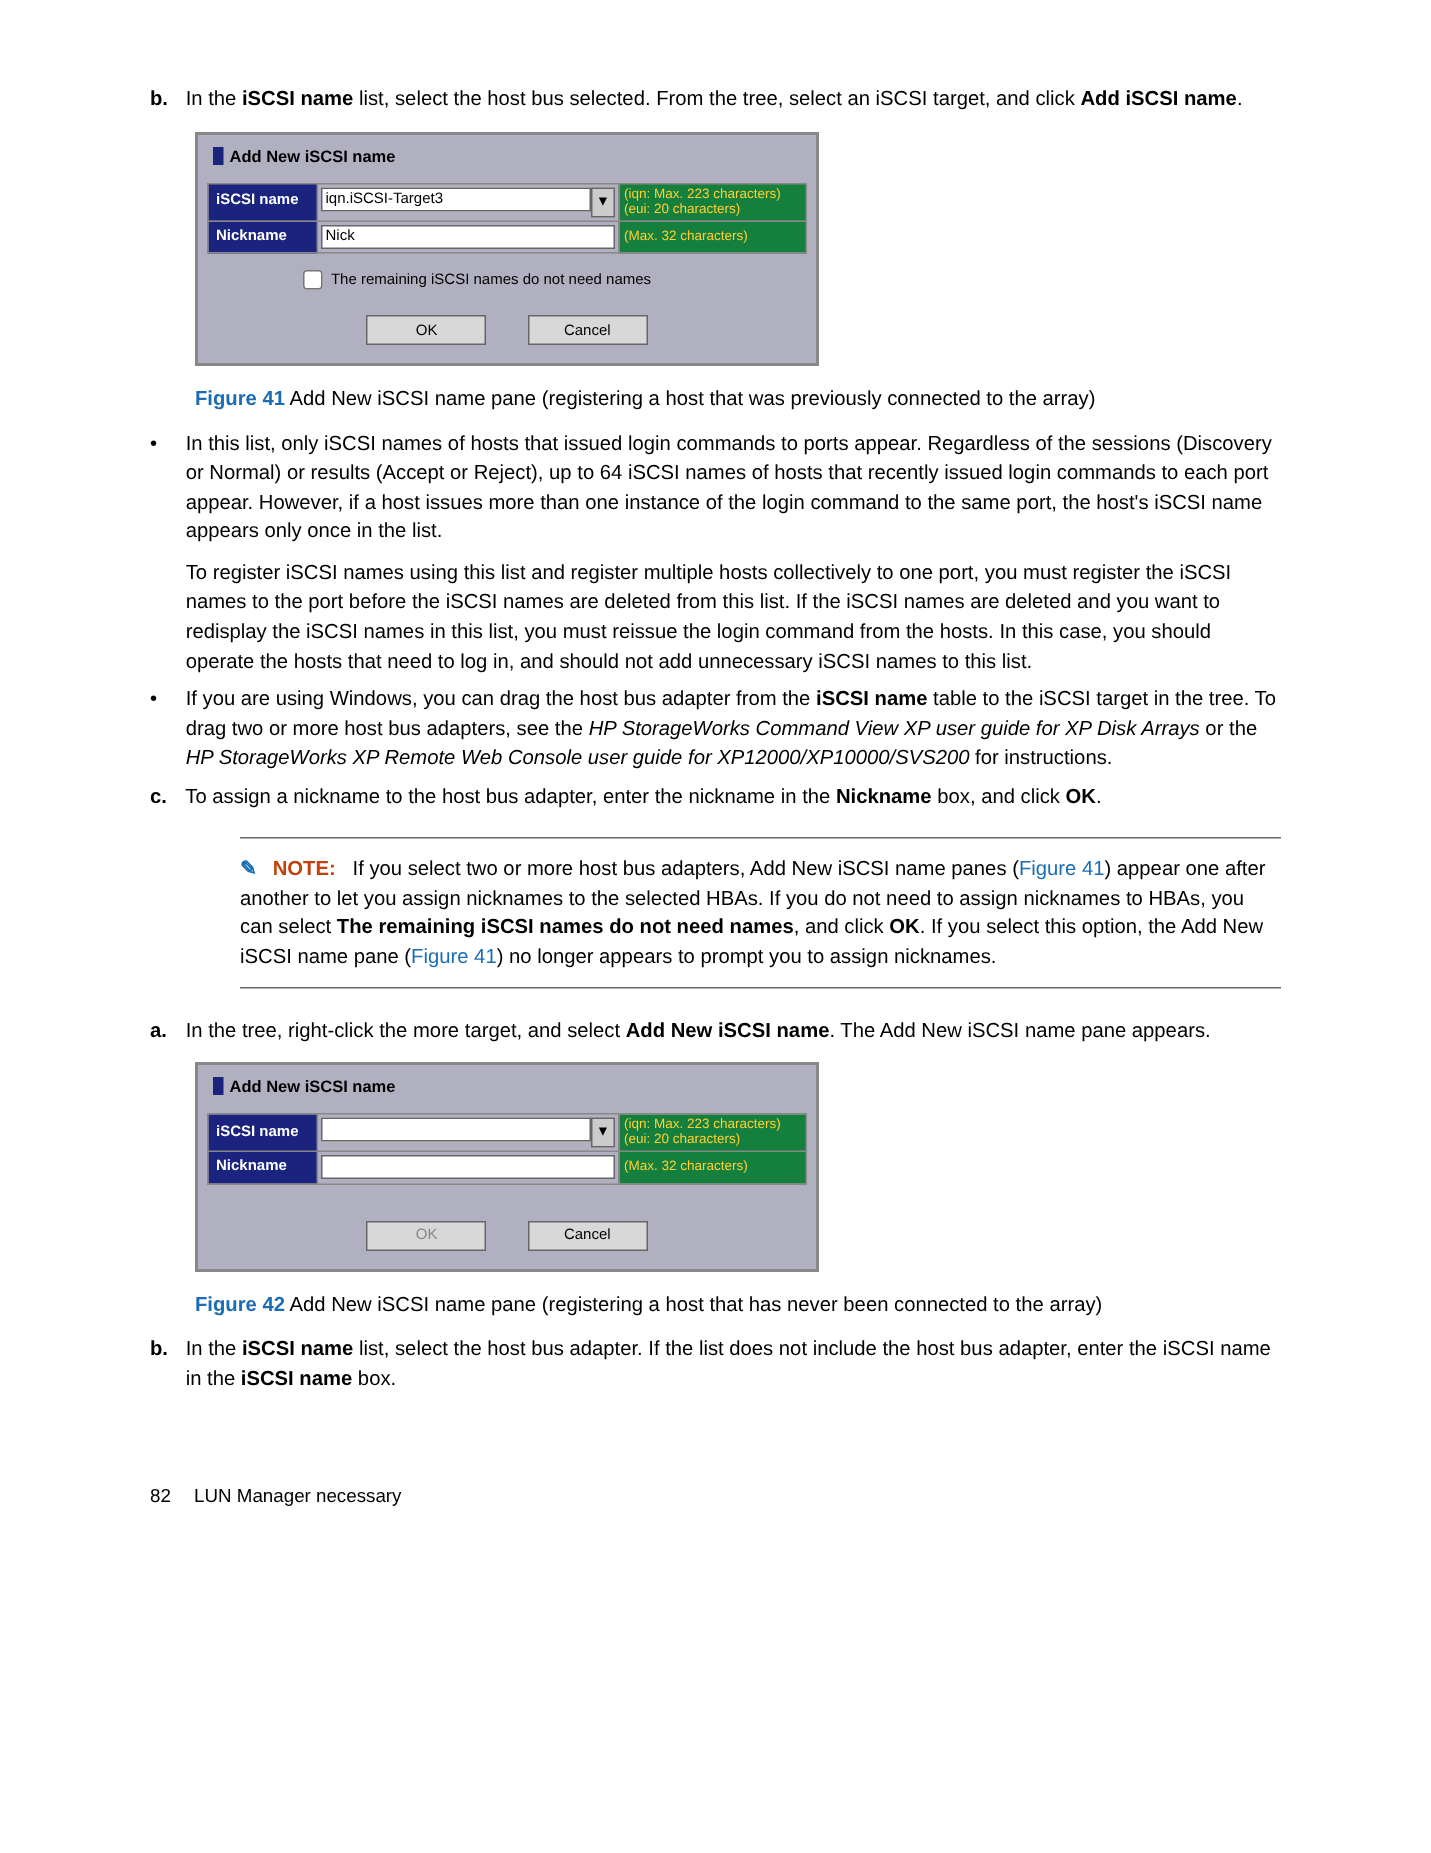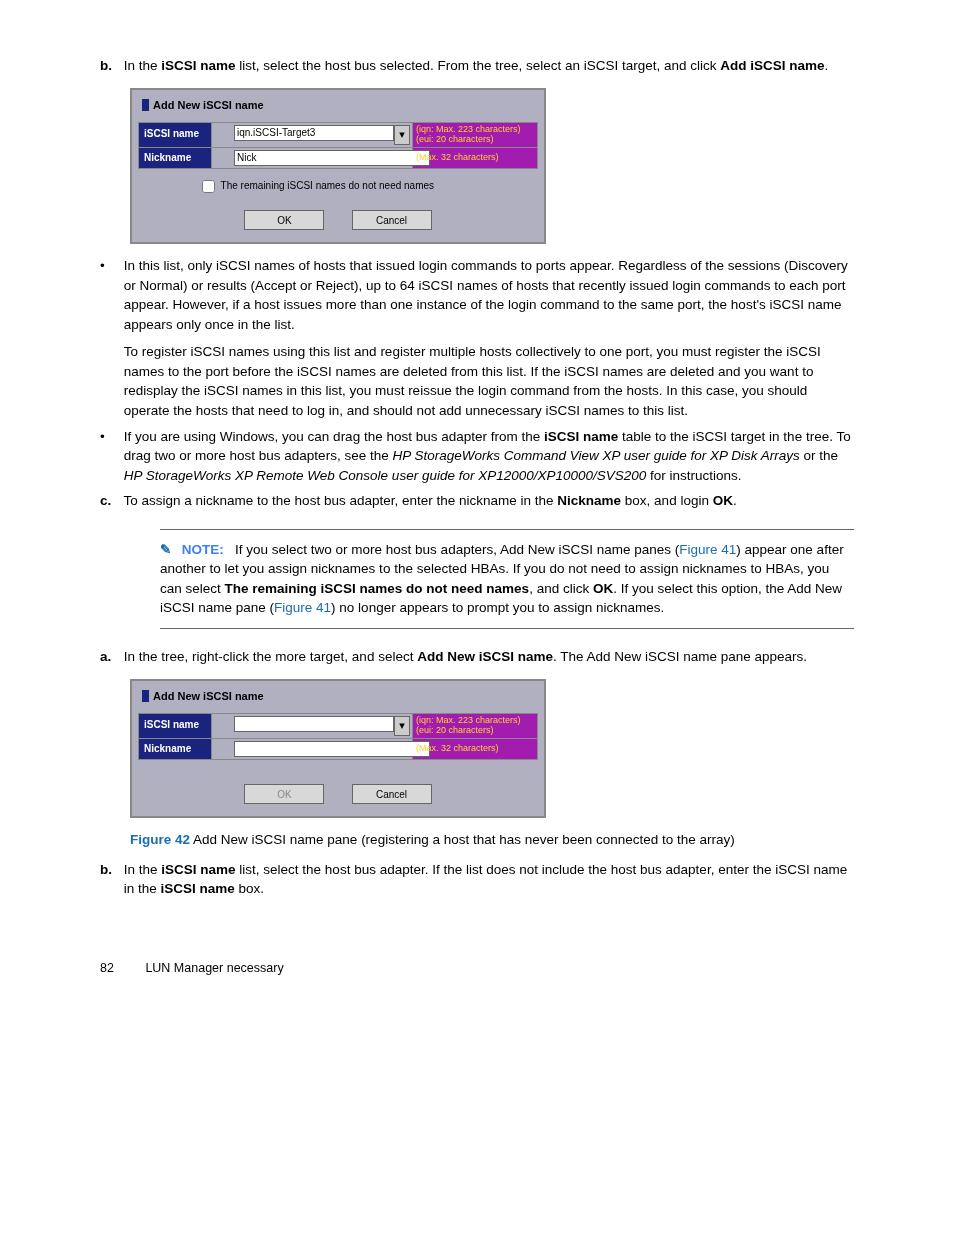--- a/index.html
+++ b/index.html
@@ -7,36 +7,36 @@
   .page{padding:50px 100px 40px 100px;}
   .indent-b{margin-left:60px;}
   .indent-bullet{margin-left:100px;}
   .lbl{display:inline-block;width:20px;font-weight:bold;vertical-align:top;}
   .para{margin:6px 0;}
   a.fig{color:#1a6db4;text-decoration:none;}
   .figcap{margin:10px 0 10px 30px;}
   .figcap .flabel{color:#1a6db4;font-weight:bold;}
   .note-wrap{margin:18px 0 18px 60px;border-top:1px solid #666;border-bottom:1px solid #666;padding:10px 0;}
   .note-icon{display:inline-block;width:18px;vertical-align:top;color:#1a6db4;font-weight:bold;}
-  .note-label{color:#3b82f6;font-weight:bold;}
+  .note-label{color:#c2410c;font-weight:bold;}
   .footer{margin-top:60px;font-size:12.5px;}
-  .pgnum{margin-right:28px;}
+  .pgnum{margin-right:12px;}
 
   
   .dlg{width:400px;background:#b0b0c0;border:2px solid #888;margin:12px 0 12px 30px;padding:6px;font-family:Arial;font-size:11px;color:#fff;}
   .dlg .title{font-weight:bold;color:#000;padding:2px 0 8px 4px;}
   .dlg .title::before{content:"";display:inline-block;width:7px;height:12px;background:#1a237e;margin-right:4px;vertical-align:-2px;}
   .dlg table{border-collapse:collapse;width:100%;}
   .dlg td.lab{background:#1a237e;color:#fff;font-weight:bold;font-size:10px;padding:3px 5px;width:62px;border:1px solid #888;}
   .dlg td.field{padding:2px;border:1px solid #888;}
-  .dlg td.hint{background:#a21caf;color:#ffcf33;font-size:9px;padding:1px 3px;border:1px solid #888;line-height:1.1;}
+  .dlg td.hint{background:#15803d;color:#ffcf33;font-size:9px;padding:1px 3px;border:1px solid #888;line-height:1.1;}
   .dlg .combo{display:flex;}
   .dlg .combo input{flex:1;min-width:0;height:16px;border:1px solid #666;font-size:10px;padding:0 2px;}
   .dlg .combo .dd{width:14px;height:18px;background:#ccc;border:1px solid #666;display:flex;align-items:center;justify-content:center;color:#000;}
-  .dlg input[type=text]{width:100%;box-sizing:border-box;height:16px;border:1px solid #666;font-size:10px;padding:0 2px;margin-left:20px;}
+  .dlg input[type=text]{width:100%;box-sizing:border-box;height:16px;border:1px solid #666;font-size:10px;padding:0 2px;}
   .dlg .chkrow{color:#000;font-size:10px;padding:8px 0 8px 60px;}
   .dlg .chkrow input{vertical-align:middle;}
   .dlg .btns{text-align:center;padding:6px 0;}
   .dlg .btns button{width:80px;height:20px;font-size:10px;margin:0 12px;background:#d8d8d8;border:1px solid #666;color:#000;}
   .dlg .btns button.dis{color:#888;}
 </style>
 </head>
 <body>
 
 <div class="page">
@@ -75,41 +75,44 @@
     <div class="chkrow">
       <input type="checkbox" style="">
       <span>The remaining iSCSI names do not need names</span>
     </div>
     <div class="btns">
       <button>OK</button>
       <button>Cancel</button>
     </div>
   </div>
 
+  <div class="figcap">
+    <span class="flabel">Figure 41</span><span>  Add New iSCSI name pane (registering a host that was previously connected to the array)</span>
+  </div>
 
   <div class="indent-bullet para">
     <span style="display:inline-block;width:20px;vertical-align:top;">•</span>
     <span style="display:inline-block;width:calc(100% - 24px);vertical-align:top;">
       <span>In this list, only iSCSI names of hosts that issued login commands to ports appear. Regardless of the sessions (Discovery or Normal) or results (Accept or Reject), up to 64 iSCSI names of hosts that recently issued login commands to each port appear. However, if a host issues more than one instance of the login command to the same port, the host's iSCSI name appears only once in the list.</span>
       <div style="height:8px;"></div>
       <span>To register iSCSI names using this list and register multiple hosts collectively to one port, you must register the iSCSI names to the port before the iSCSI names are deleted from this list. If the iSCSI names are deleted and you want to redisplay the iSCSI names in this list, you must reissue the login command from the hosts. In this case, you should operate the hosts that need to log in, and should not add unnecessary iSCSI names to this list.</span>
     </span>
   </div>
 
   <div class="indent-bullet para">
     <span style="display:inline-block;width:20px;vertical-align:top;">•</span>
     <span style="display:inline-block;width:calc(100% - 24px);vertical-align:top;">
       <span>If you are using Windows, you can drag the host bus adapter from the </span><b>iSCSI name</b><span> table to the iSCSI target in the tree. To drag two or more host bus adapters, see the </span><i>HP StorageWorks Command View XP user guide for XP Disk Arrays</i><span> or the </span><i>HP StorageWorks XP Remote Web Console user guide for XP12000/XP10000/SVS200</i><span> for instructions.</span>
     </span>
   </div>
 
   <div class="indent-b para">
     <span class="lbl">c.</span>
     <span>
-      <span>To assign a nickname to the host bus adapter, enter the nickname in the </span><b>Nickname</b><span> box, and login </span><b>OK</b><span>.</span>
+      <span>To assign a nickname to the host bus adapter, enter the nickname in the </span><b>Nickname</b><span> box, and click </span><b>OK</b><span>.</span>
     </span>
   </div>
 
   <div class="note-wrap">
     <span class="note-icon">✎</span>
     <span>
       <span class="note-label">NOTE:</span>&nbsp;&nbsp;
       <span>If you select two or more host bus adapters, Add New iSCSI name panes (</span><a class="fig">Figure 41</a><span>) appear one after another to let you assign nicknames to the selected HBAs. If you do not need to assign nicknames to HBAs, you can select </span><b>The remaining iSCSI names do not need names</b><span>, and click </span><b>OK</b><span>. If you select this option, the Add New iSCSI name pane (</span><a class="fig">Figure 41</a><span>) no longer appears to prompt you to assign nicknames.</span>
     </span>
   </div>

